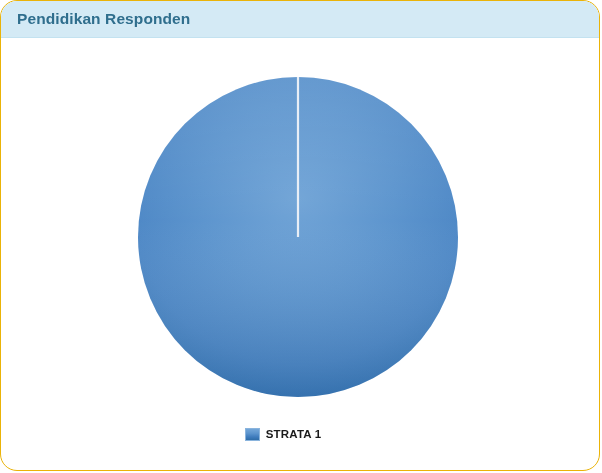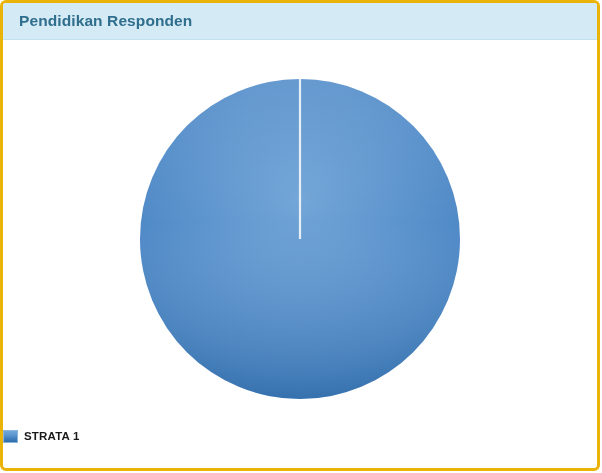--- a/index.html
+++ b/index.html
@@ -16,22 +16,22 @@
   }
 
   
   .card {
     position: absolute;
     left: 0;
     top: 0;
     width: 600px;
     height: 471px;
     box-sizing: border-box;
-    border: 3px solid #eab308;
-    border-radius: 6px;
+    border: 1px solid #eab308;
+    border-radius: 17px;
     background: #ffffff;
     overflow: hidden;
   }
 
   
   .card-header {
     position: absolute;
     left: 0;
     top: 0;
     width: 600px;
@@ -78,21 +78,22 @@
 
   
   .legend {
     position: absolute;
     left: 0;
     top: 383px;
     width: 524px;
     height: 24px;
     display: flex;
     align-items: center;
-    justify-content: flex-start;
+    justify-content: center;
+    padding-left: 20px;
   }
   .legend-item {
     display: flex;
     align-items: center;
     gap: 6px;
   }
   .legend-swatch {
     width: 15px;
     height: 13px;
     background: linear-gradient(to bottom, #73a6d8 0%, #5d95ce 38%, #3f7cbd 72%, #2f6da8 100%);

